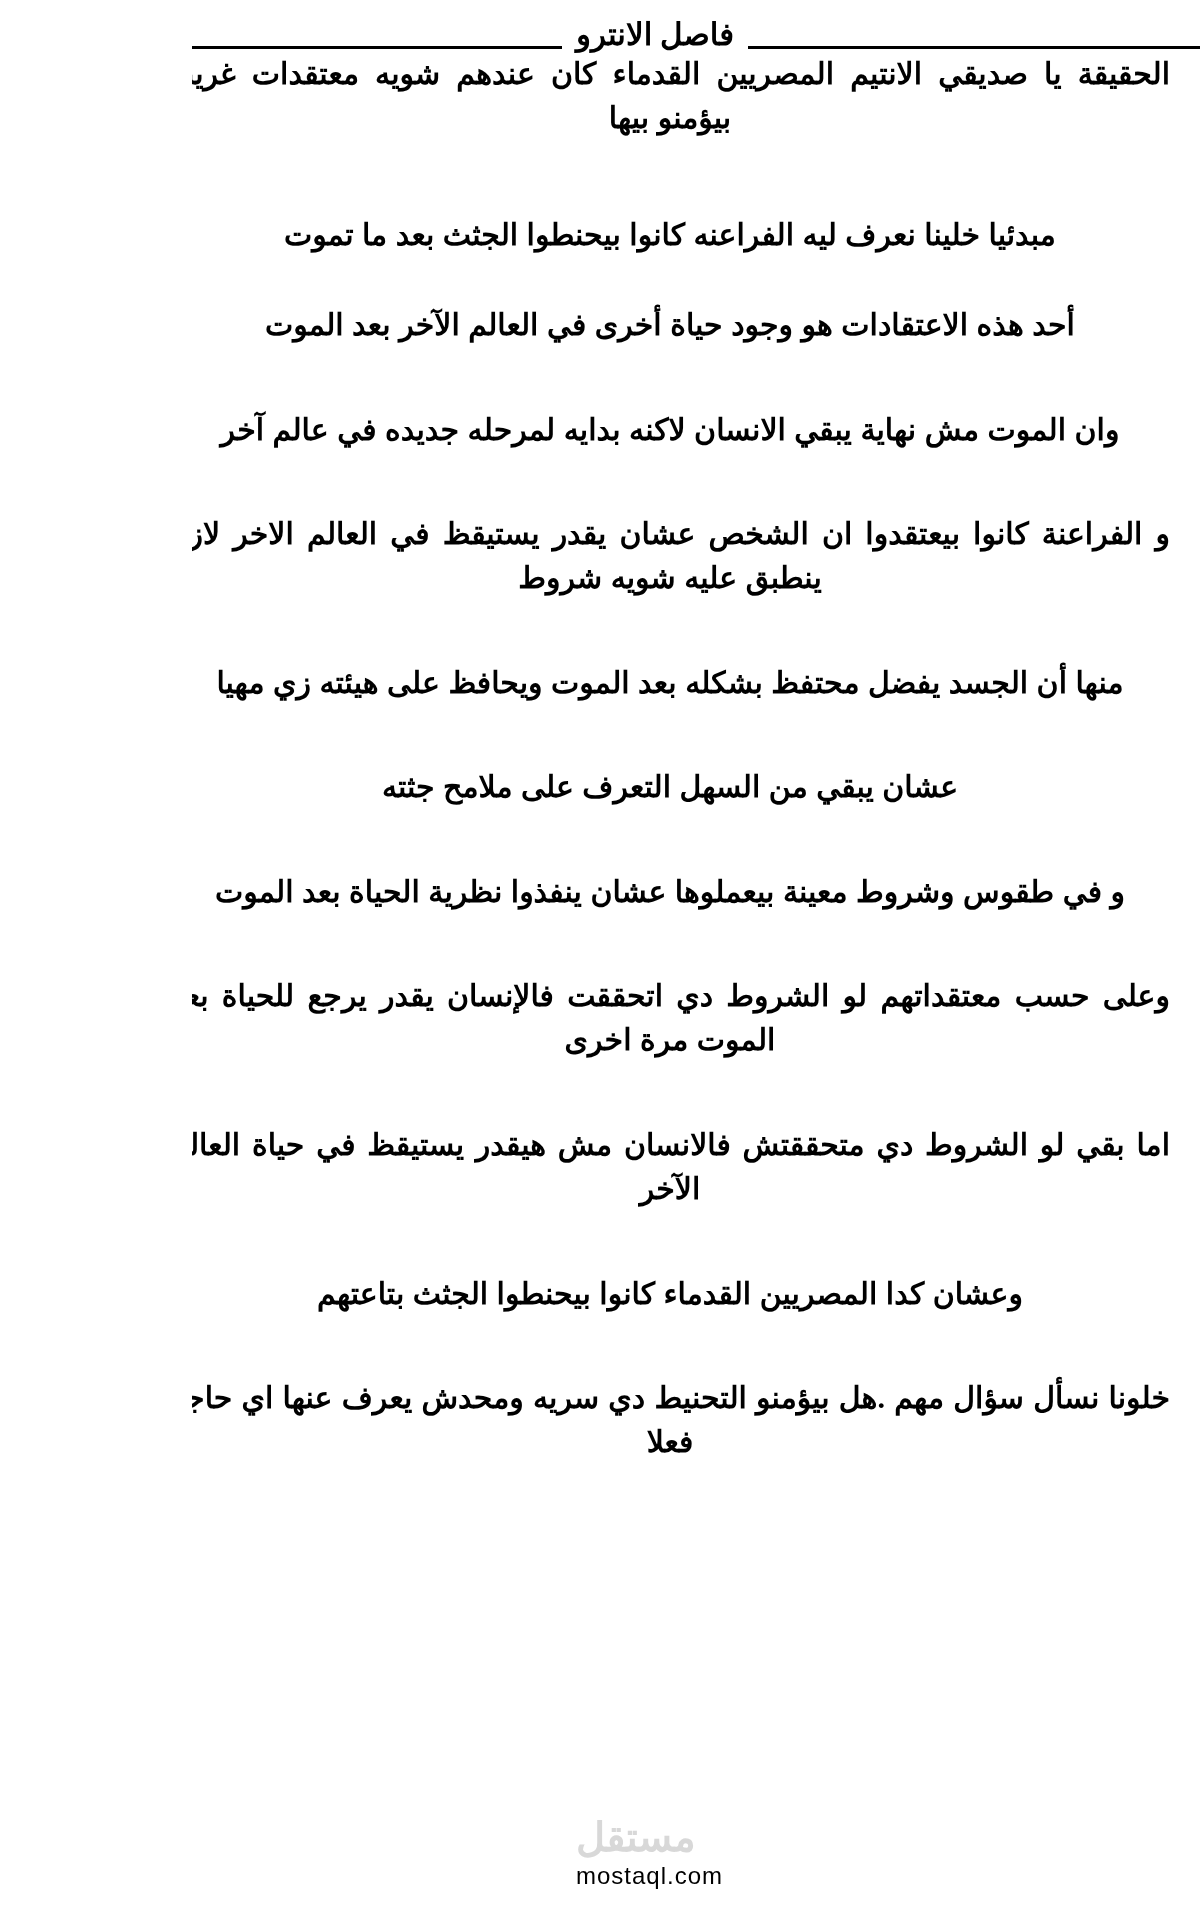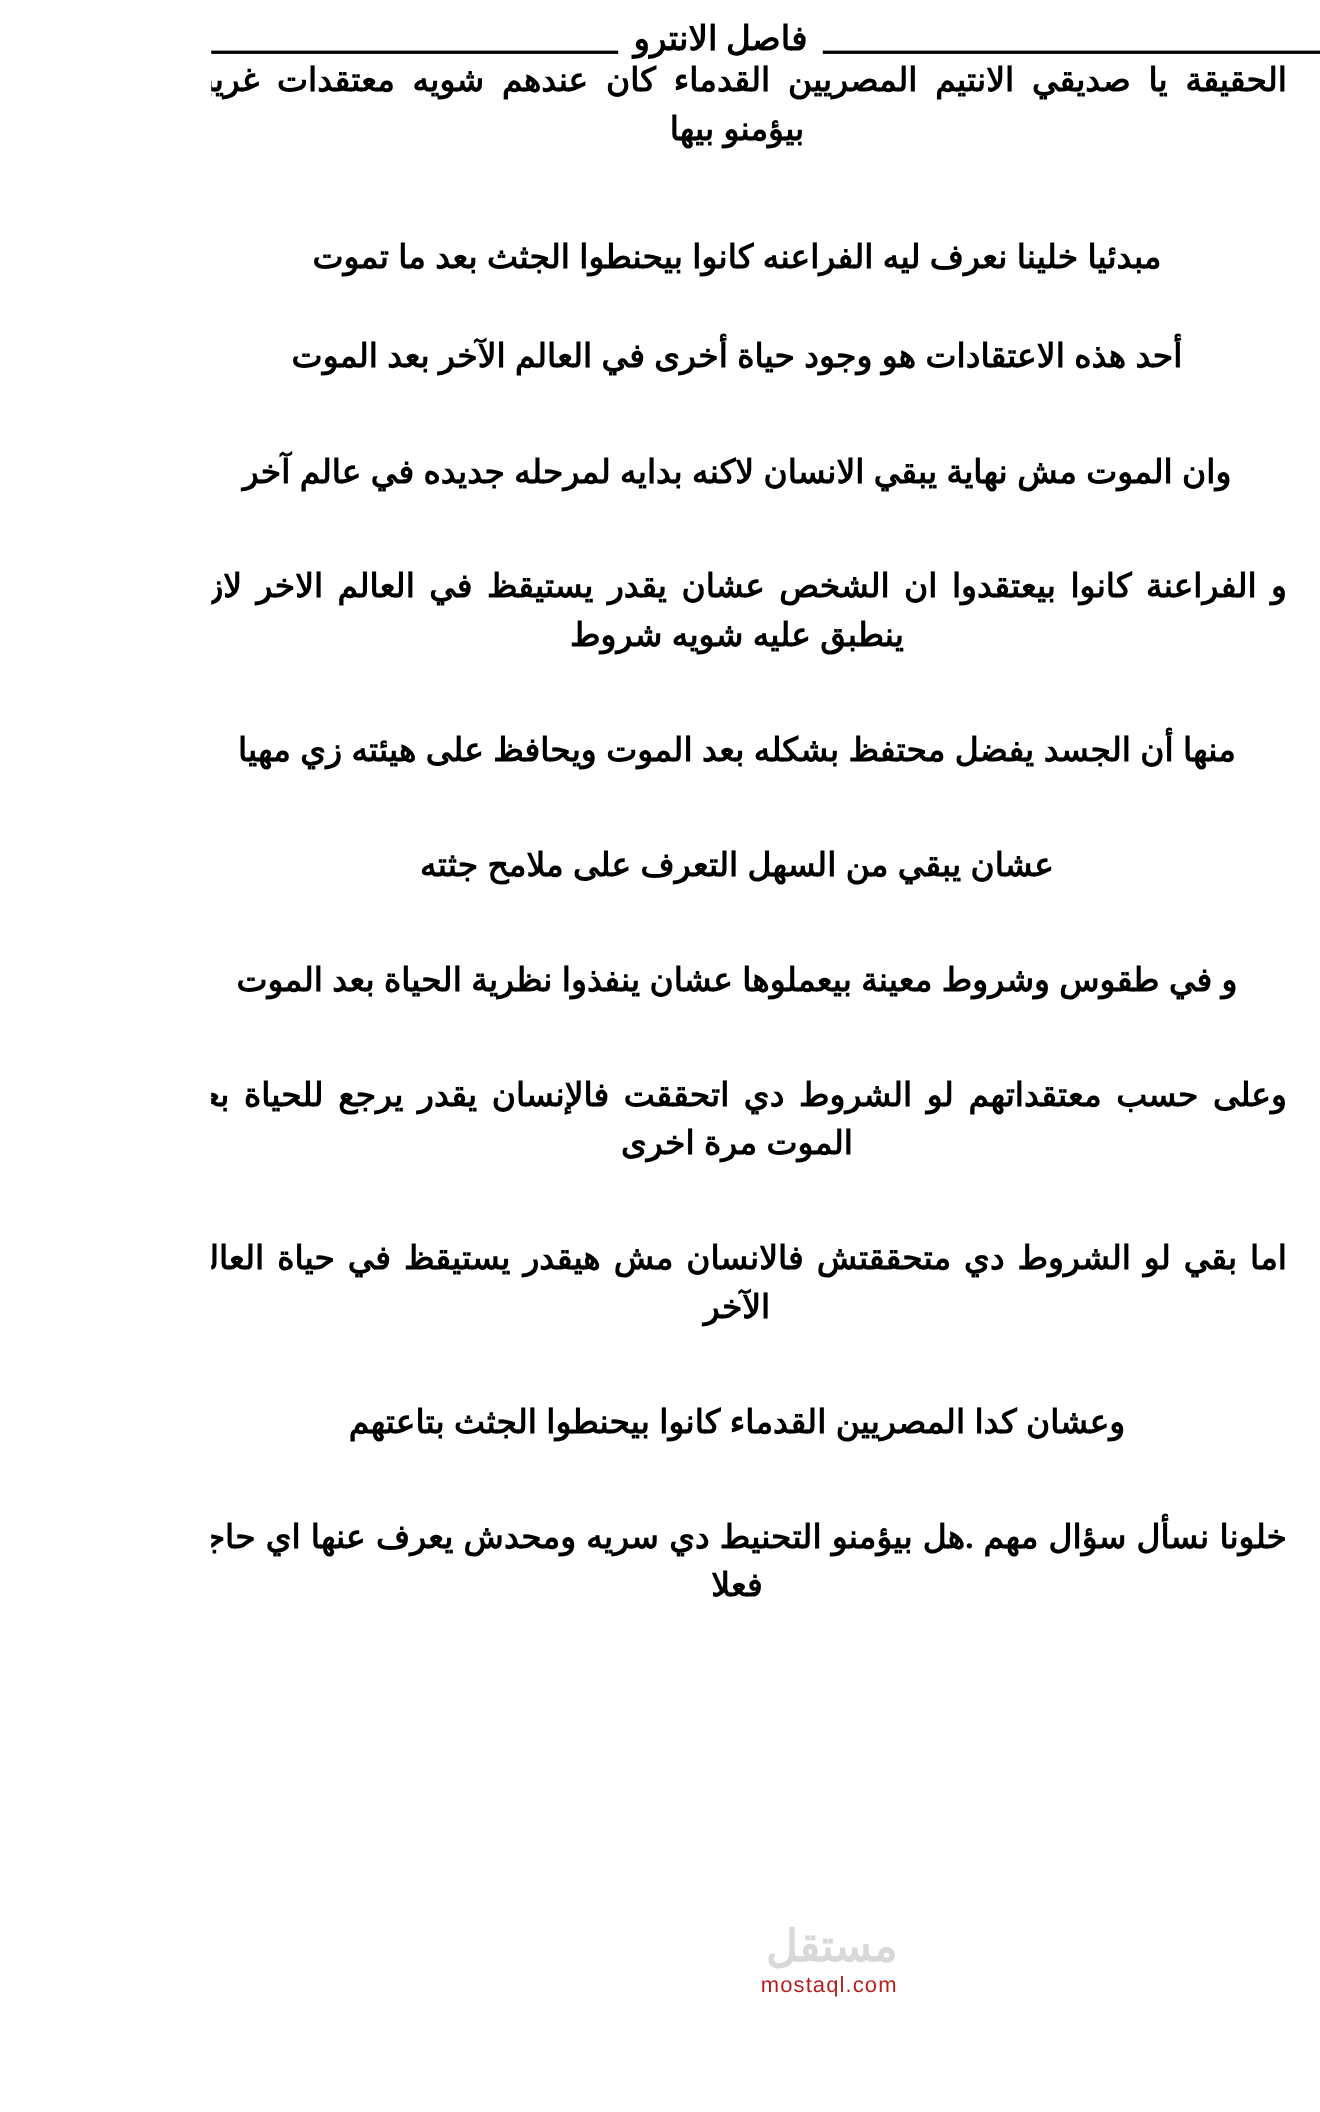--- a/index.html
+++ b/index.html
@@ -86,37 +86,37 @@
   
   .para.clipped {
     margin-bottom: 0;
   }
 
   
   .watermark {
     position: absolute;
     left: 50%;
     transform: translateX(-50%);
-    top: 1750px;
+    top: 1818px;
     width: 240px;
-    text-align: right;
+    text-align: left;
     pointer-events: none;
     user-select: none;
     z-index: 0;
   }
   .watermark-mark {
     font-size: 40px;
     font-weight: 700;
     color: #d8d8d8;
     line-height: 1;
     direction: rtl;
   }
   .watermark-url {
-    font-size: 20px;
-    color: #b91c1c;
+    font-size: 24px;
+    color: #000000;
     letter-spacing: 1px;
     margin-top: 4px;
     direction: ltr;
     font-family: "Liberation Sans", sans-serif;
   }
 
   .body-text { position: relative; z-index: 1; }
 </style>
 </head>
 <body>

